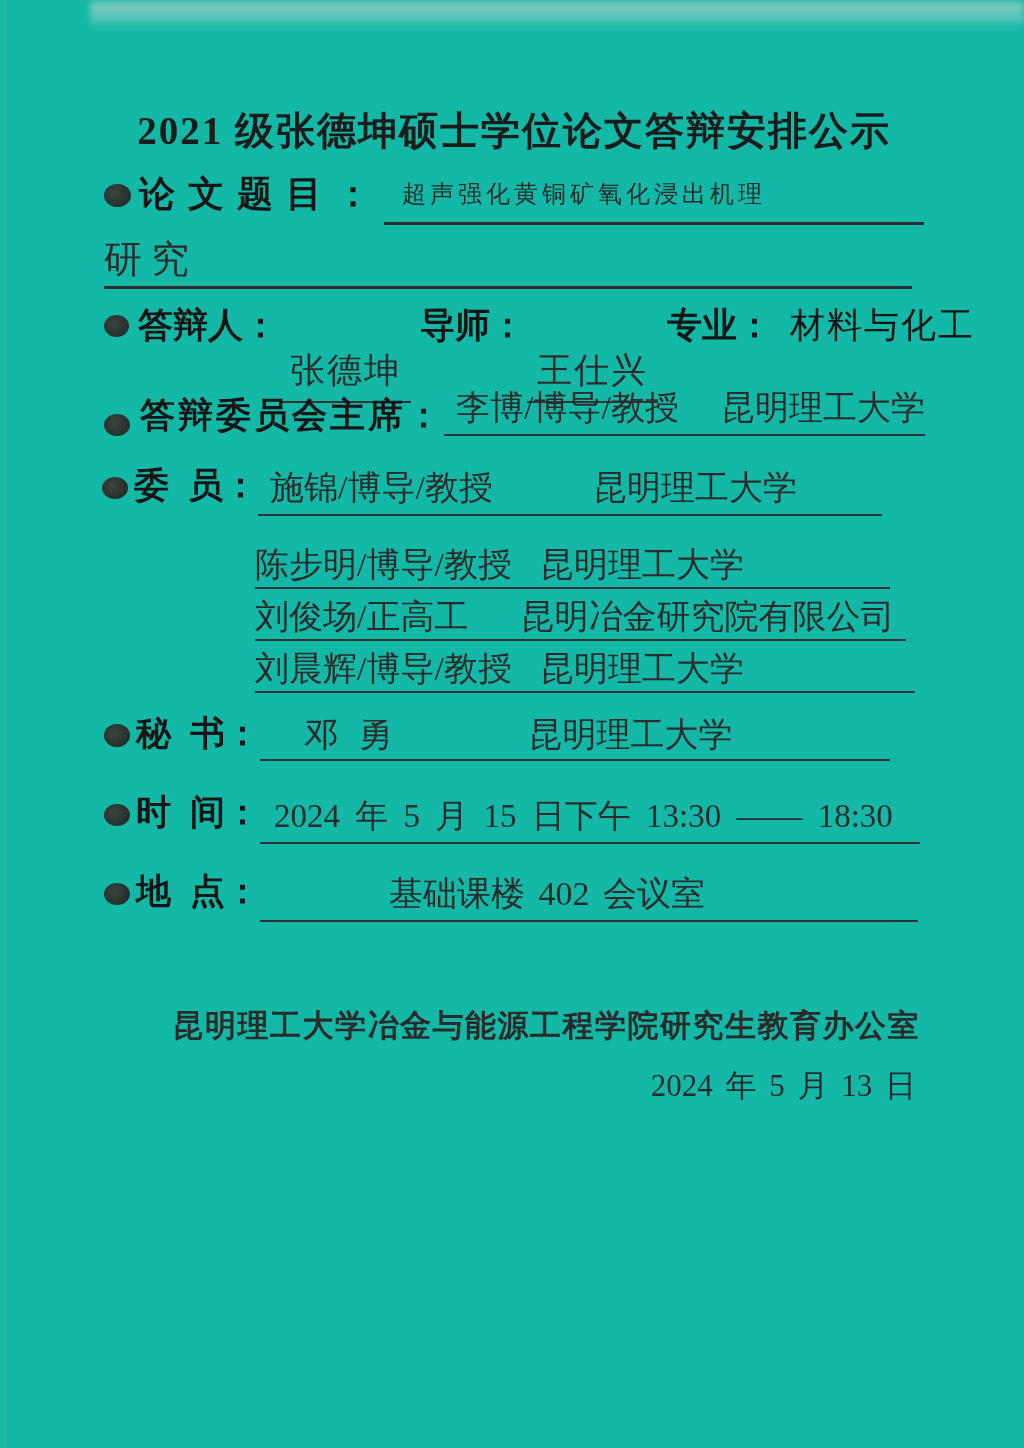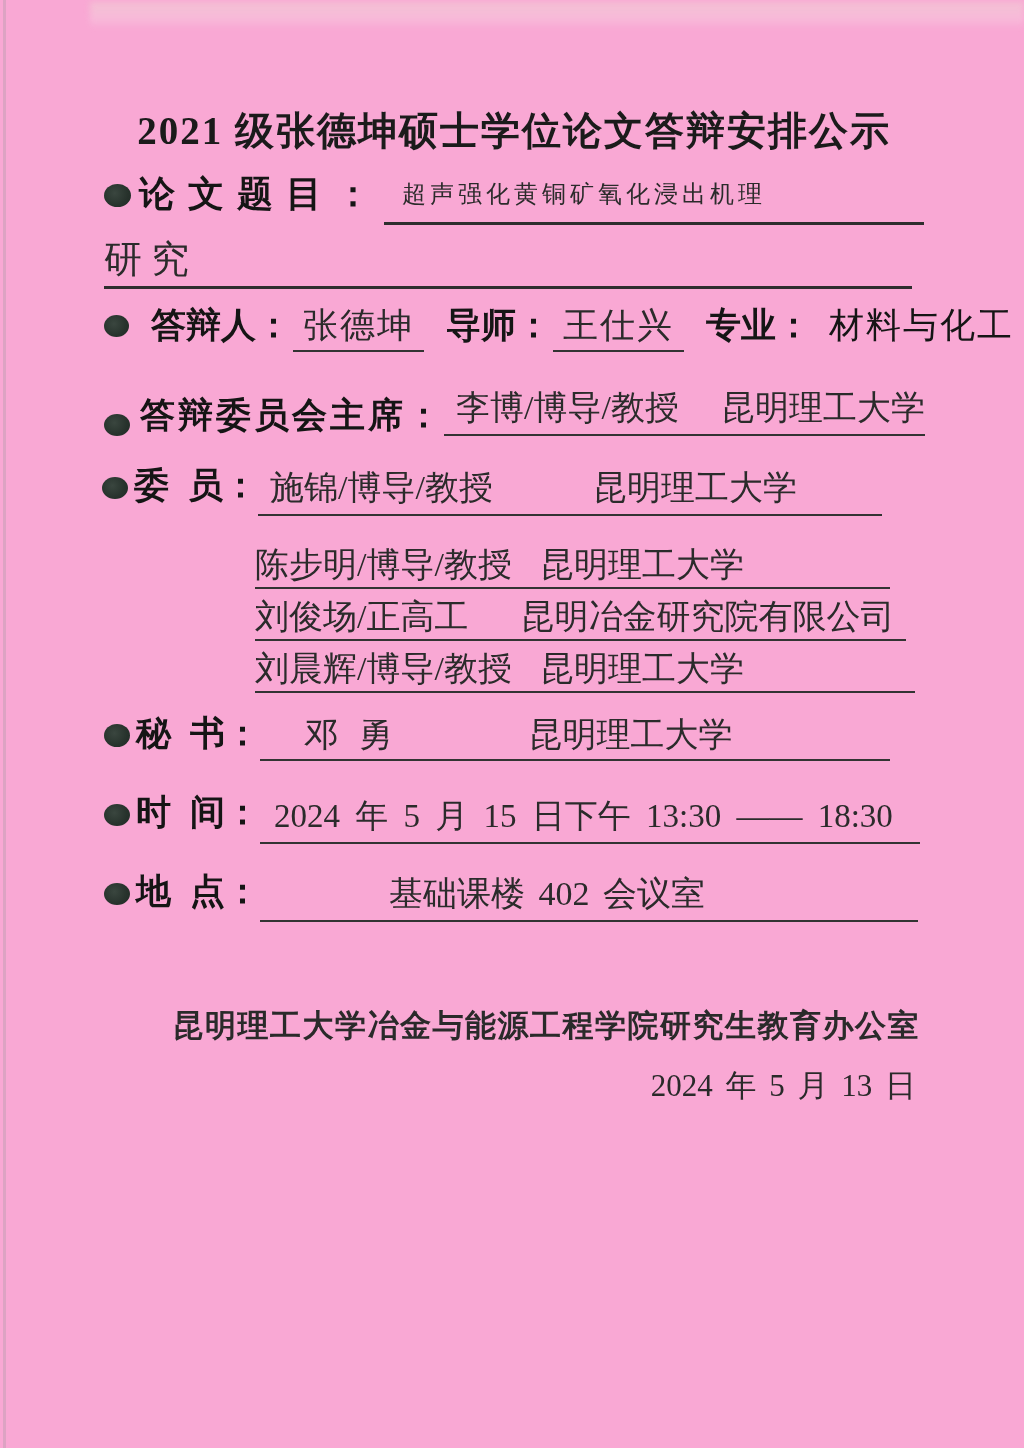--- a/index.html
+++ b/index.html
@@ -1,19 +1,19 @@
 <!DOCTYPE html>
 <html><head>
 <meta charset="utf-8">
 <style>
   html,body{margin:0;padding:0;background:#ffffff;}
   .page{
     position:relative;
     width:1024px;height:1448px;
-    background:#f9a8d4;
+    background:#14b8a6;
     overflow:hidden;
     font-family:"Liberation Serif","DejaVu Serif",serif;
     color:#242424;
   }
   
   .scan-smear{
     position:absolute;top:2px;left:90px;right:0;height:26px;
     background:linear-gradient(180deg,rgba(238,214,211,.55),rgba(247,238,236,.25) 70%,rgba(255,255,255,0));
     filter:blur(3px);
   }
@@ -40,22 +40,22 @@
   .r-thesis{top:172px;left:104px;width:820px;}
   .r-thesis .bullet{margin-top:12px;}
   .r-thesis .label{font-size:36px;line-height:44px;letter-spacing:13px;margin-left:8px;}
   .r-thesis .fill{flex:1 1 auto;font-size:24px;line-height:44px;padding:0 0 6px 18px;letter-spacing:4px;}
   .r-thesis2{top:236px;left:104px;width:808px;align-items:flex-end;}
   .r-thesis2 .fill{flex:1 1 auto;font-size:38px;line-height:46px;padding-bottom:4px;letter-spacing:9px;}
 
   
   .r-def{top:306px;left:104px;width:820px;font-size:35px;line-height:40px;}
   .r-def .bullet{margin-top:9px;width:25px;height:22px;}
-  .r-def .label{margin-left:22px;}
-  .r-def .useg{padding:0 10px 4px 10px;letter-spacing:2px;}
+  .r-def .label{margin-left:9px;}
+  .r-def .useg{padding:0 10px 10px 10px;letter-spacing:2px;margin-top:45px;}
   .r-def .label+ .useg{margin-left:2px;}
   .r-def .bold-val{font-weight:normal;color:#151515;letter-spacing:2px;margin-left:18px;}
 
   
   .r-chair{top:386px;left:104px;width:820px;font-size:35px;line-height:40px;align-items:flex-end;}
   .r-chair .bullet{margin-top:11px;width:26px;height:22px;}
   .r-chair .label{margin-left:10px;letter-spacing:3px;}
   .r-chair .fill{flex:1 1 auto;font-size:34px;padding:2px 0 6px 12px;}
   .r-chair .org{margin-left:42px;}
 

